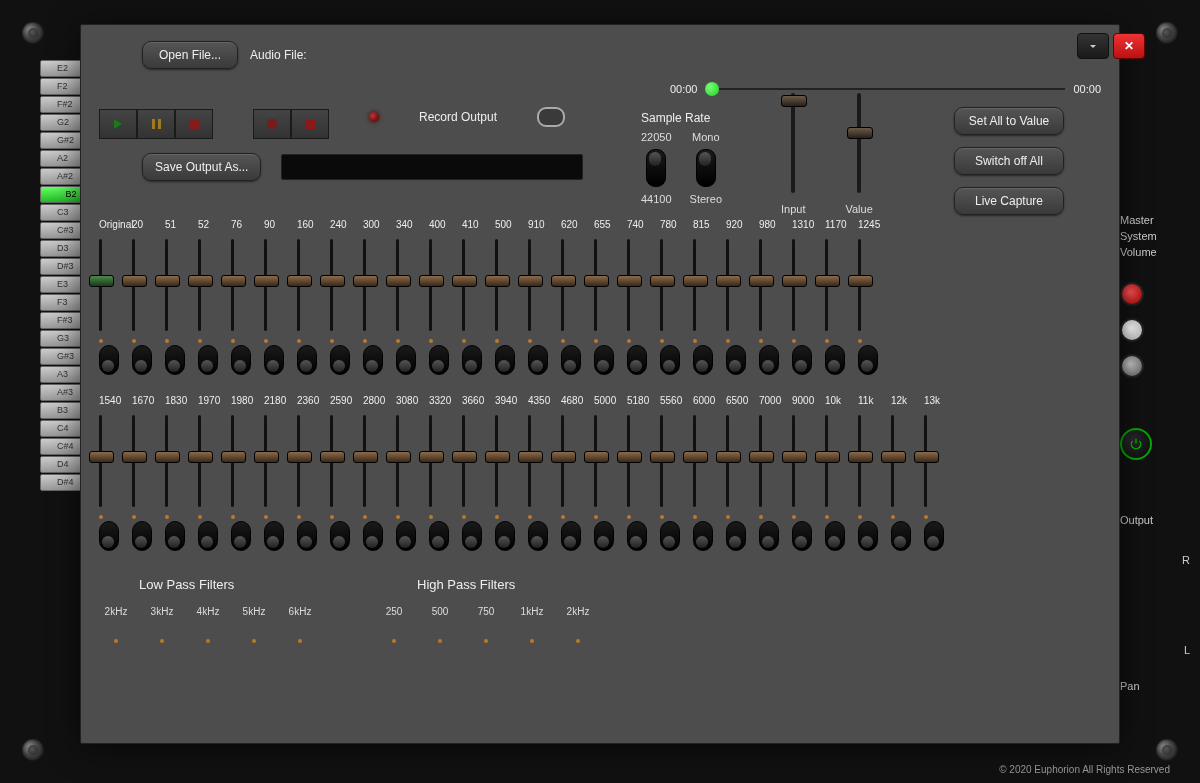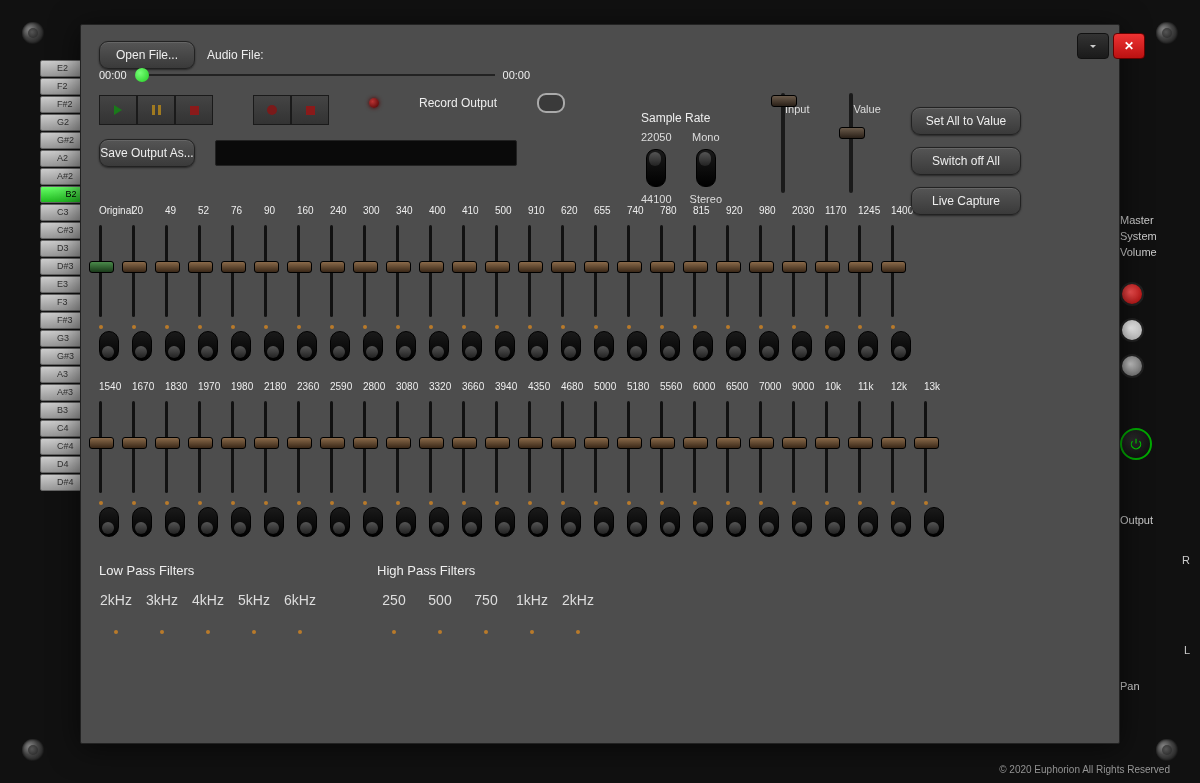--- a/index.html
+++ b/index.html
@@ -13,25 +13,25 @@
 .bg-right .label{margin:4px 0;}
 .footer{position:absolute;bottom:8px;right:30px;color:#999;font-size:10px;}
 
 .modal{position:absolute;left:80px;top:24px;width:1040px;height:720px;background:#4d4d4d;border:1px solid #222;box-shadow:0 4px 30px rgba(0,0,0,.6);border-radius:2px;padding:16px 18px;box-sizing:border-box;}
 .win-controls{position:absolute;right:-26px;top:8px;display:flex;gap:4px;}
 .win-min{width:30px;height:24px;background:linear-gradient(#333,#1a1a1a);border:1px solid #111;border-radius:4px;display:flex;align-items:center;justify-content:center;}
 .win-min svg{width:12px;height:12px;fill:#ccc;}
 .win-close{width:30px;height:24px;background:linear-gradient(#e33,#b11);border:1px solid #600;border-radius:4px;display:flex;align-items:center;justify-content:center;color:#fff;font-weight:bold;}
 
 .top-row{display:flex;align-items:center;gap:12px;}
-.btn{background:linear-gradient(#555,#3a3a3a);border:1px solid #222;border-radius:9px;padding:6px 0;color:#eee;font-size:12px;cursor:pointer;box-shadow:inset 0 1px 0 rgba(255,255,255,.1),0 1px 2px rgba(0,0,0,.5);}
+.btn{background:linear-gradient(#555,#3a3a3a);border:1px solid #222;border-radius:9px;padding:6px 12px;color:#eee;font-size:12px;cursor:pointer;box-shadow:inset 0 1px 0 rgba(255,255,255,.1),0 1px 2px rgba(0,0,0,.5);margin-left:43px;}
 .btn.wide{min-width:96px;text-align:center;}
 .lbl{color:#eee;font-size:12px;}
 
-.timeline-row{display:flex;align-items:center;gap:8px;}
+.timeline-row{display:flex;align-items:center;gap:8px;margin-top:14px;justify-content:flex-end;}
 .time{color:#eee;font-size:11px;}
 .timeline{flex:0 0 360px;height:2px;background:#222;position:relative;}
 .timeline .playhead{position:absolute;left:0;top:-6px;width:14px;height:14px;border-radius:50%;background:radial-gradient(circle at 35% 35%,#7f7,#2c2);}
 
 .transport{display:flex;gap:0;margin-top:14px;}
 .tbtn{width:36px;height:28px;background:linear-gradient(#444,#333);border:1px solid #1a1a1a;display:flex;align-items:center;justify-content:center;cursor:pointer;}
 .tbtn+.tbtn{border-left:1px solid #1a1a1a;}
 .play-tri{width:0;height:0;border-left:8px solid #1a7a1a;border-top:5px solid transparent;border-bottom:5px solid transparent;}
 .pause-bars{display:flex;gap:3px;}
 .pause-bars span{width:3px;height:10px;background:#a07a20;}
@@ -45,44 +45,44 @@
 .textbox{flex:0 0 300px;height:24px;background:#0a0a0a;border:1px solid #222;border-radius:2px;}
 
 .sr-block{position:absolute;left:560px;top:86px;width:120px;}
 .sr-title{font-size:12px;color:#eee;margin-bottom:6px;}
 .sr-cols{display:flex;gap:18px;}
 .sr-col{display:flex;flex-direction:column;align-items:center;gap:4px;font-size:11px;}
 .vswitch{width:18px;height:36px;border-radius:9px;background:linear-gradient(#1a1a1a,#000);border:1px solid #000;position:relative;margin:2px 0;}
 .vswitch::after{content:"";position:absolute;left:2px;top:2px;width:12px;height:14px;border-radius:7px;background:linear-gradient(#555,#222);}
 
 .io-sliders{position:absolute;left:700px;top:68px;display:flex;gap:40px;}
-.vslider{display:flex;flex-direction:row;}
+.vslider{display:flex;flex-direction:column;align-items:center;}
 .vslider .track{width:4px;height:100px;background:#1a1a1a;border-radius:2px;position:relative;}
 .vslider .thumb{position:absolute;left:-10px;width:24px;height:10px;background:linear-gradient(#6a5a4a,#2a2018);border:1px solid #000;border-radius:3px;}
 .vslider .cap{margin-top:10px;font-size:11px;}
 
 .right-btns{position:absolute;left:830px;top:82px;display:flex;flex-direction:column;gap:12px;}
 .right-btns .btn{min-width:110px;}
 
 .eq-grid{margin-top:38px;}
 .eq-row{display:flex;gap:0;}
 .eq-col{width:33px;display:flex;flex-direction:column;align-items:flex-start;}
 .eq-col .freq{font-size:10px;color:#eee;height:16px;}
 .eq-col .slit{width:3px;height:92px;background:#111;position:relative;border-radius:2px;margin:4px 0;}
 .eq-col .slit .knob{position:absolute;left:-10px;top:36px;width:23px;height:10px;border-radius:3px;background:linear-gradient(#8a6a4a,#3a2818);border:1px solid #000;}
 .eq-col .slit .knob.green{background:linear-gradient(#4a8a4a,#1a3a1a);}
 .eq-col .led{width:4px;height:4px;border-radius:50%;background:#b97a2a;margin:4px 0 2px;}
 .eq-col .toggle{width:18px;height:28px;border-radius:10px;background:linear-gradient(#1a1a1a,#000);border:1px solid #000;position:relative;}
 .eq-col .toggle::after{content:"";position:absolute;left:2px;bottom:2px;width:12px;height:12px;border-radius:6px;background:linear-gradient(#555,#222);}
 
 .filters{display:flex;gap:60px;margin-top:26px;}
-.filter-block .title{font-size:13px;color:#eee;margin-bottom:14px;}
+.filter-block .title{font-size:13px;color:#eee;margin-bottom:14px;margin-left:40px;}
 .filter-row{display:flex;gap:12px;}
 .filter-col{display:flex;flex-direction:column;align-items:center;width:34px;}
-.filter-col .fl{font-size:14px;margin-bottom:22px;}
+.filter-col .fl{font-size:10px;margin-bottom:22px;}
 
 .power-btn{width:28px;height:28px;border-radius:50%;background:radial-gradient(circle at 35% 35%,#2a2a2a,#0a0a0a);border:2px solid #0a0;display:flex;align-items:center;justify-content:center;}
 .jack{width:20px;height:20px;border-radius:50%;background:radial-gradient(circle at 40% 40%,#ccc,#555);border:2px solid #222;}
 .jack.red{background:radial-gradient(circle at 40% 40%,#f55,#900);}
 .jack.white{background:radial-gradient(circle at 40% 40%,#fff,#aaa);}
 </style>
 </head>
 <body>
 
 <div class="outer">
@@ -252,21 +252,21 @@
           </div>
           <div class="eq-col">
             <div class="freq">20</div>
             <div class="slit">
               <div class="knob"></div>
             </div>
             <div class="led"></div>
             <div class="toggle"></div>
           </div>
           <div class="eq-col">
-            <div class="freq">49</div>
+            <div class="freq">51</div>
             <div class="slit">
               <div class="knob"></div>
             </div>
             <div class="led"></div>
             <div class="toggle"></div>
           </div>
           <div class="eq-col">
             <div class="freq">52</div>
             <div class="slit">
               <div class="knob"></div>
@@ -404,45 +404,37 @@
           </div>
           <div class="eq-col">
             <div class="freq">980</div>
             <div class="slit">
               <div class="knob"></div>
             </div>
             <div class="led"></div>
             <div class="toggle"></div>
           </div>
           <div class="eq-col">
-            <div class="freq">2030</div>
+            <div class="freq">1310</div>
             <div class="slit">
               <div class="knob"></div>
             </div>
             <div class="led"></div>
             <div class="toggle"></div>
           </div>
           <div class="eq-col">
             <div class="freq">1170</div>
             <div class="slit">
               <div class="knob"></div>
             </div>
             <div class="led"></div>
             <div class="toggle"></div>
           </div>
           <div class="eq-col">
             <div class="freq">1245</div>
-            <div class="slit">
-              <div class="knob"></div>
-            </div>
-            <div class="led"></div>
-            <div class="toggle"></div>
-          </div>
-          <div class="eq-col">
-            <div class="freq">1400</div>
             <div class="slit">
               <div class="knob"></div>
             </div>
             <div class="led"></div>
             <div class="toggle"></div>
           </div>
         </div>
       <div style="height:20px"></div>
       <div class="eq-row" id="eq-row-2">
           <div class="eq-col">

